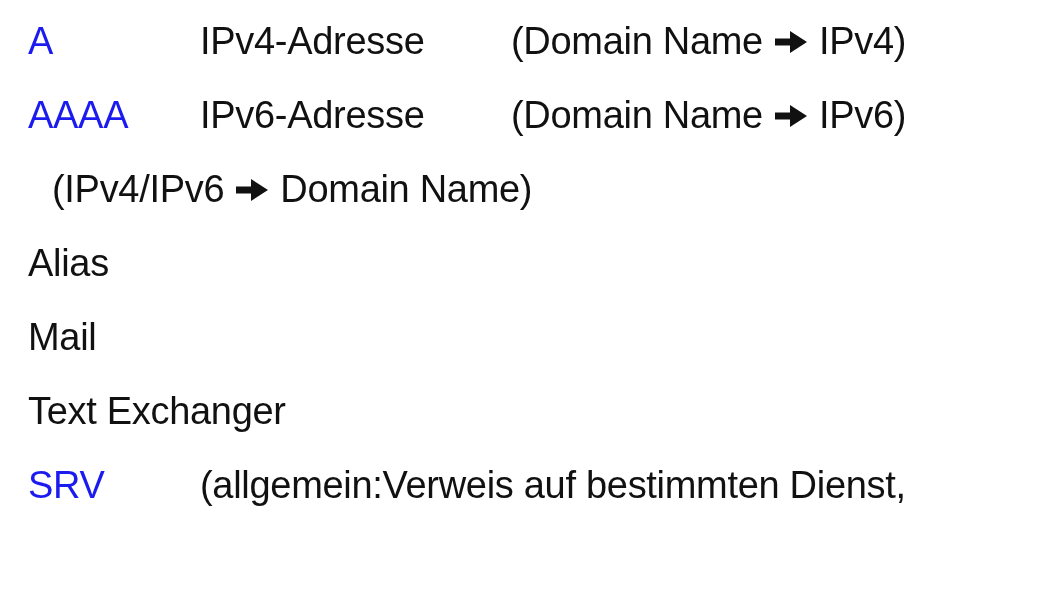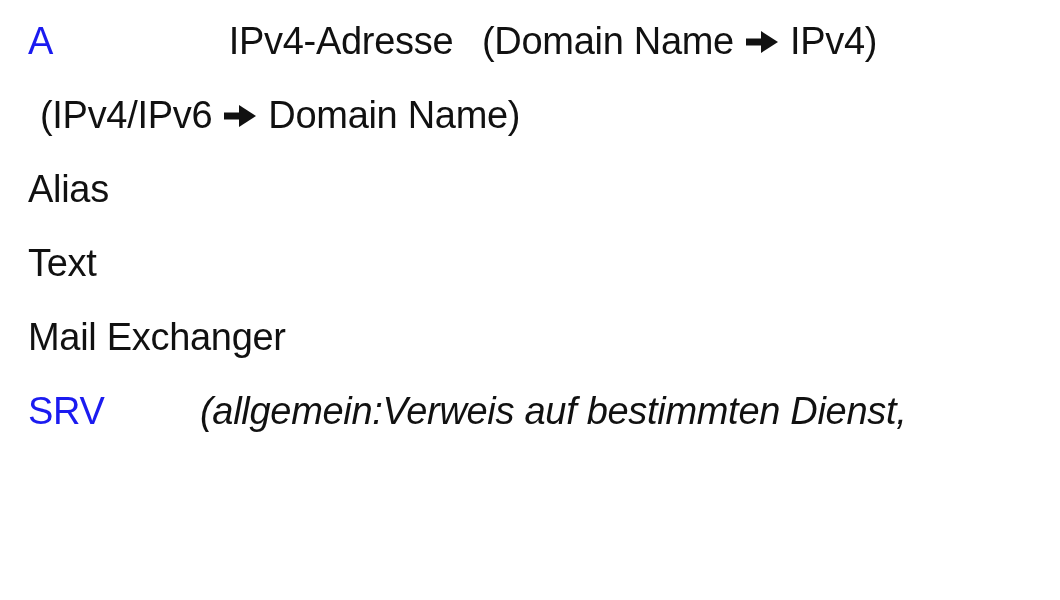--- a/index.html
+++ b/index.html
@@ -19,67 +19,77 @@
   .record-row{
     display:flex;
     align-items:flex-start;
     margin-bottom:24px;
     white-space:nowrap;
   }
   .term{
     flex:0 0 172px;
     color:#1b1bf0;
   }
-  .desc{display:inline-block;text-align:center;}
+  .desc{display:inline-block;}
   .desc.fixed{width:282px;}
-  .mapping{display:inline-block;}
-  .mapping.flow{margin-left:12px;}
+  .mapping{display:inline-block;margin-left:29px;}
+  .mapping.flow{margin-left:24px;}
   .arrow-icon{
     display:inline-block;
     margin:0 10px;
     transform:translateY(1px);
   }
-  .wrap-block{white-space:nowrap;font-style:italic;}
+  .wrap-block{white-space:nowrap;}
 </style>
 </head>
 <body>
 
 <div class="slide">
 
   <div class="record-row">
     <span class="term">A</span>
     <span class="desc fixed">IPv4-Adresse</span>
     <span class="mapping">
       <span>(Domain Name</span><span class="arrow-icon"><svg width="36" height="26" viewBox="0 0 36 26">
             <path d="M2 13 H19" stroke="#111111" stroke-width="7" fill="none"></path>
             <path d="M17 2 L34 13 L17 24 Z" fill="#111111"></path>
           </svg></span><span>IPv4)</span>
     </span>
   </div>
 
+  <div class="record-row">
+    <span class="term">AAAA</span>
+    <span class="desc fixed">IPv6-Adresse</span>
+    <span class="mapping">
+      <span>(Domain Name</span><span class="arrow-icon"><svg width="36" height="26" viewBox="0 0 36 26">
+            <path d="M2 13 H19" stroke="#111111" stroke-width="7" fill="none"></path>
+            <path d="M17 2 L34 13 L17 24 Z" fill="#111111"></path>
+          </svg></span><span>IPv6)</span>
+    </span>
+  </div>
 
   <div class="record-row">
     <span class="mapping flow">
       <span>(IPv4/IPv6</span><span class="arrow-icon"><svg width="36" height="26" viewBox="0 0 36 26">
             <path d="M2 13 H19" stroke="#111111" stroke-width="7" fill="none"></path>
             <path d="M17 2 L34 13 L17 24 Z" fill="#111111"></path>
           </svg></span><span>Domain Name)</span>
     </span>
   </div>
 
   <div class="record-row">
     <span class="desc">Alias</span>
   </div>
 
   <div class="record-row">
-    <span class="desc">Text</span>
+    <span class="desc">Mail</span>
   </div>
 
   <div class="record-row">
-    <span class="desc">Mail Exchanger</span>
+    <span class="desc">Text Exchanger</span>
   </div>
 
   <div class="record-row">
     <span class="term">SRV</span>
     <span class="desc wrap-block">
       <div>(allgemein:Verweis auf bestimmten Dienst,</div>
     </span>
   </div>
 
 </div>

